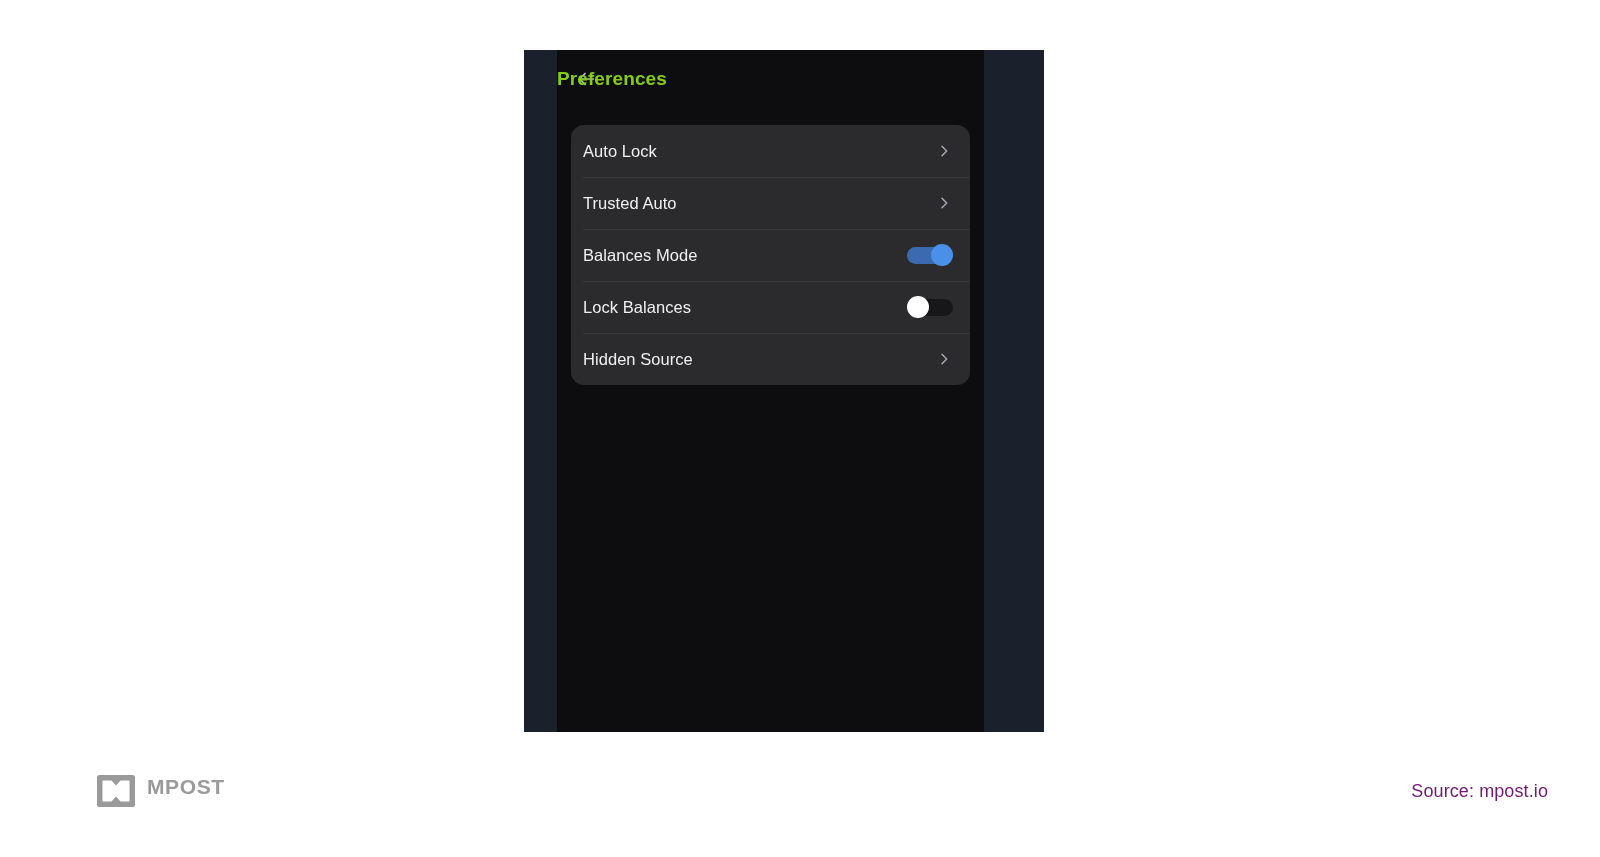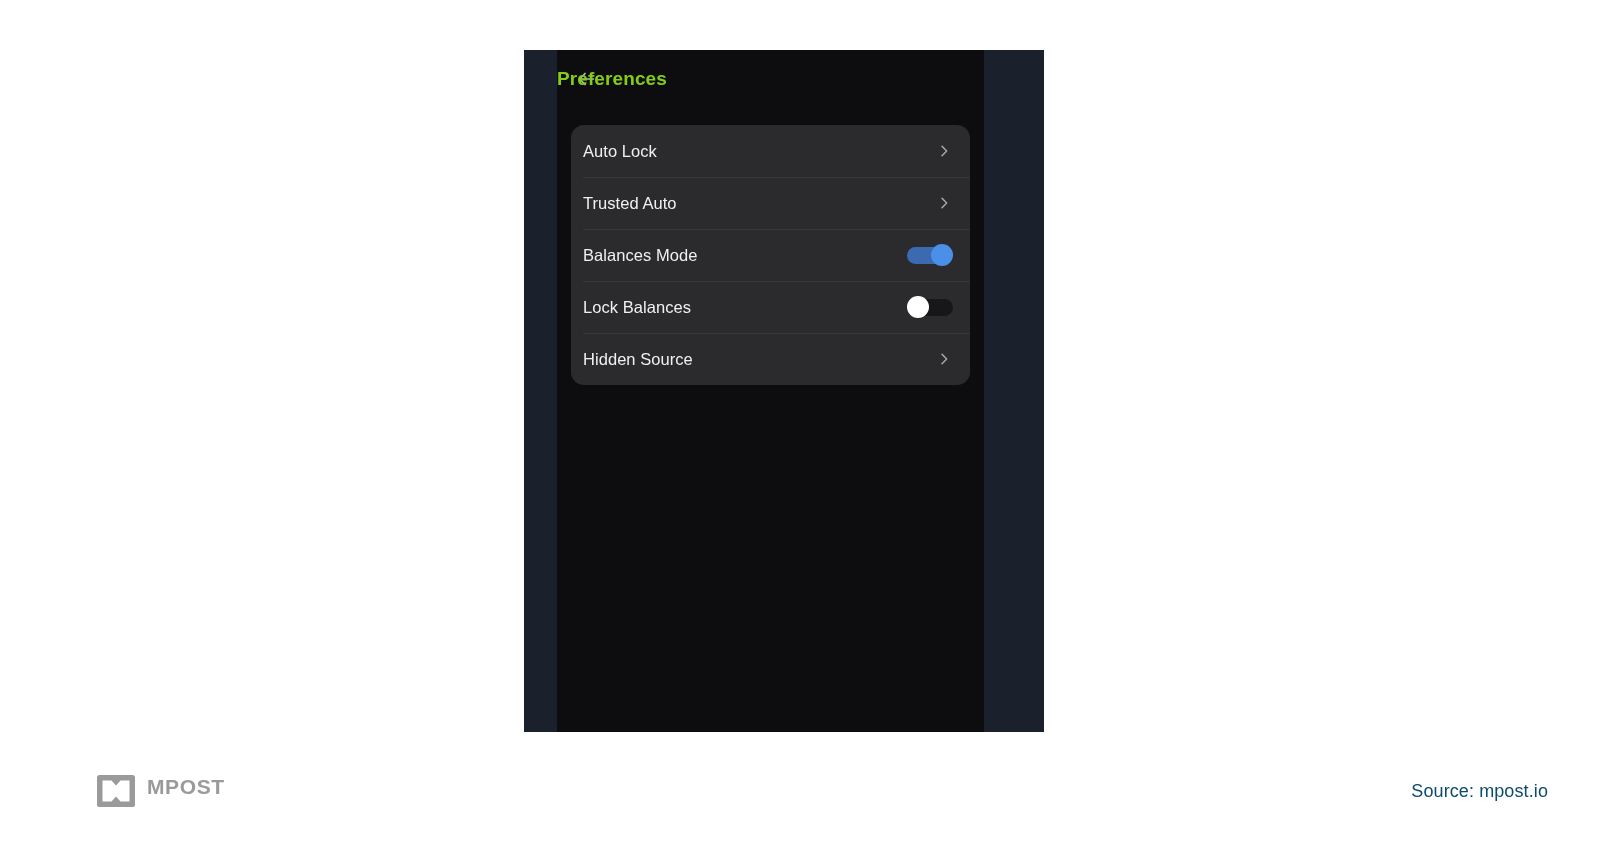--- a/index.html
+++ b/index.html
@@ -167,21 +167,21 @@
     font-size: 21px;
     font-weight: 700;
     color: #9a9a9a;
     letter-spacing: 0.6px;
   }
   #footer-source {
     position: absolute;
     right: 52px;
     top: 781px;
     font-size: 18px;
-    color: #0c4a6e;
+    color: #701a75;
     letter-spacing: 0.1px;
     margin-left: 24px;
   }
 </style>
 </head>
 <body>
 
 <div id="phone-frame">
 
   <div id="app-screen">

